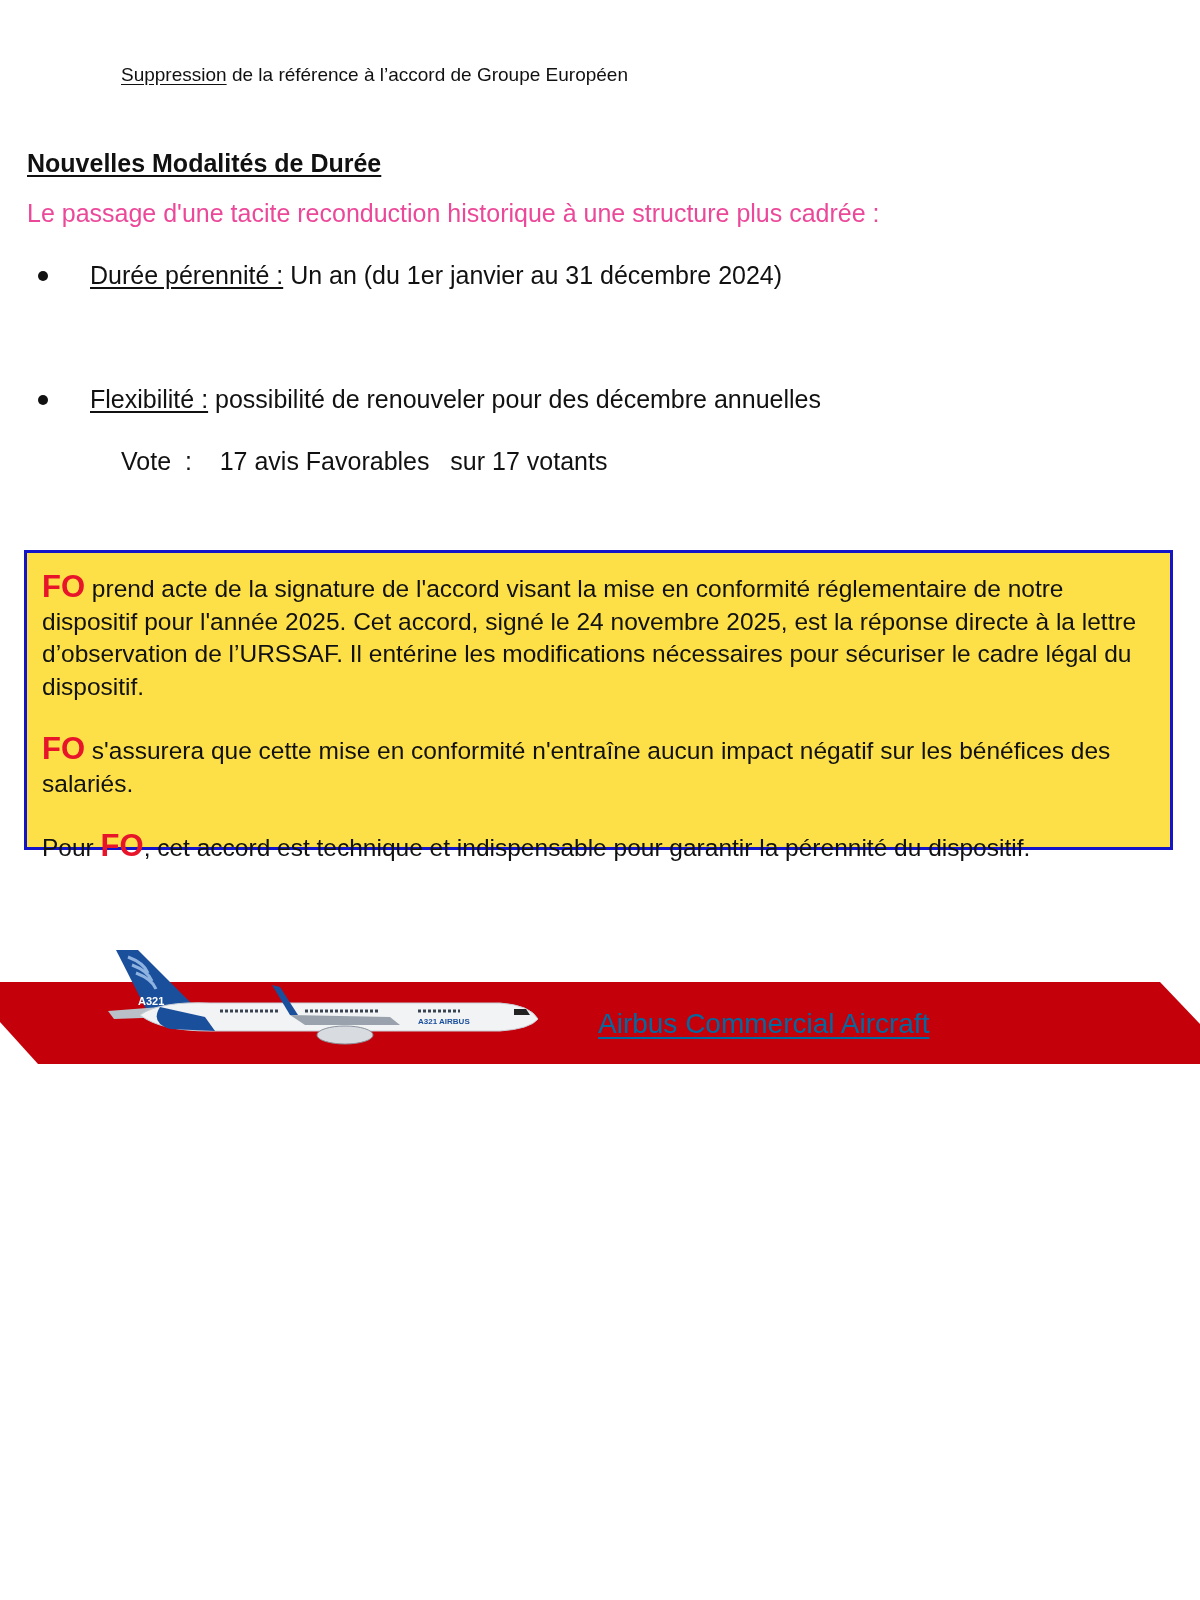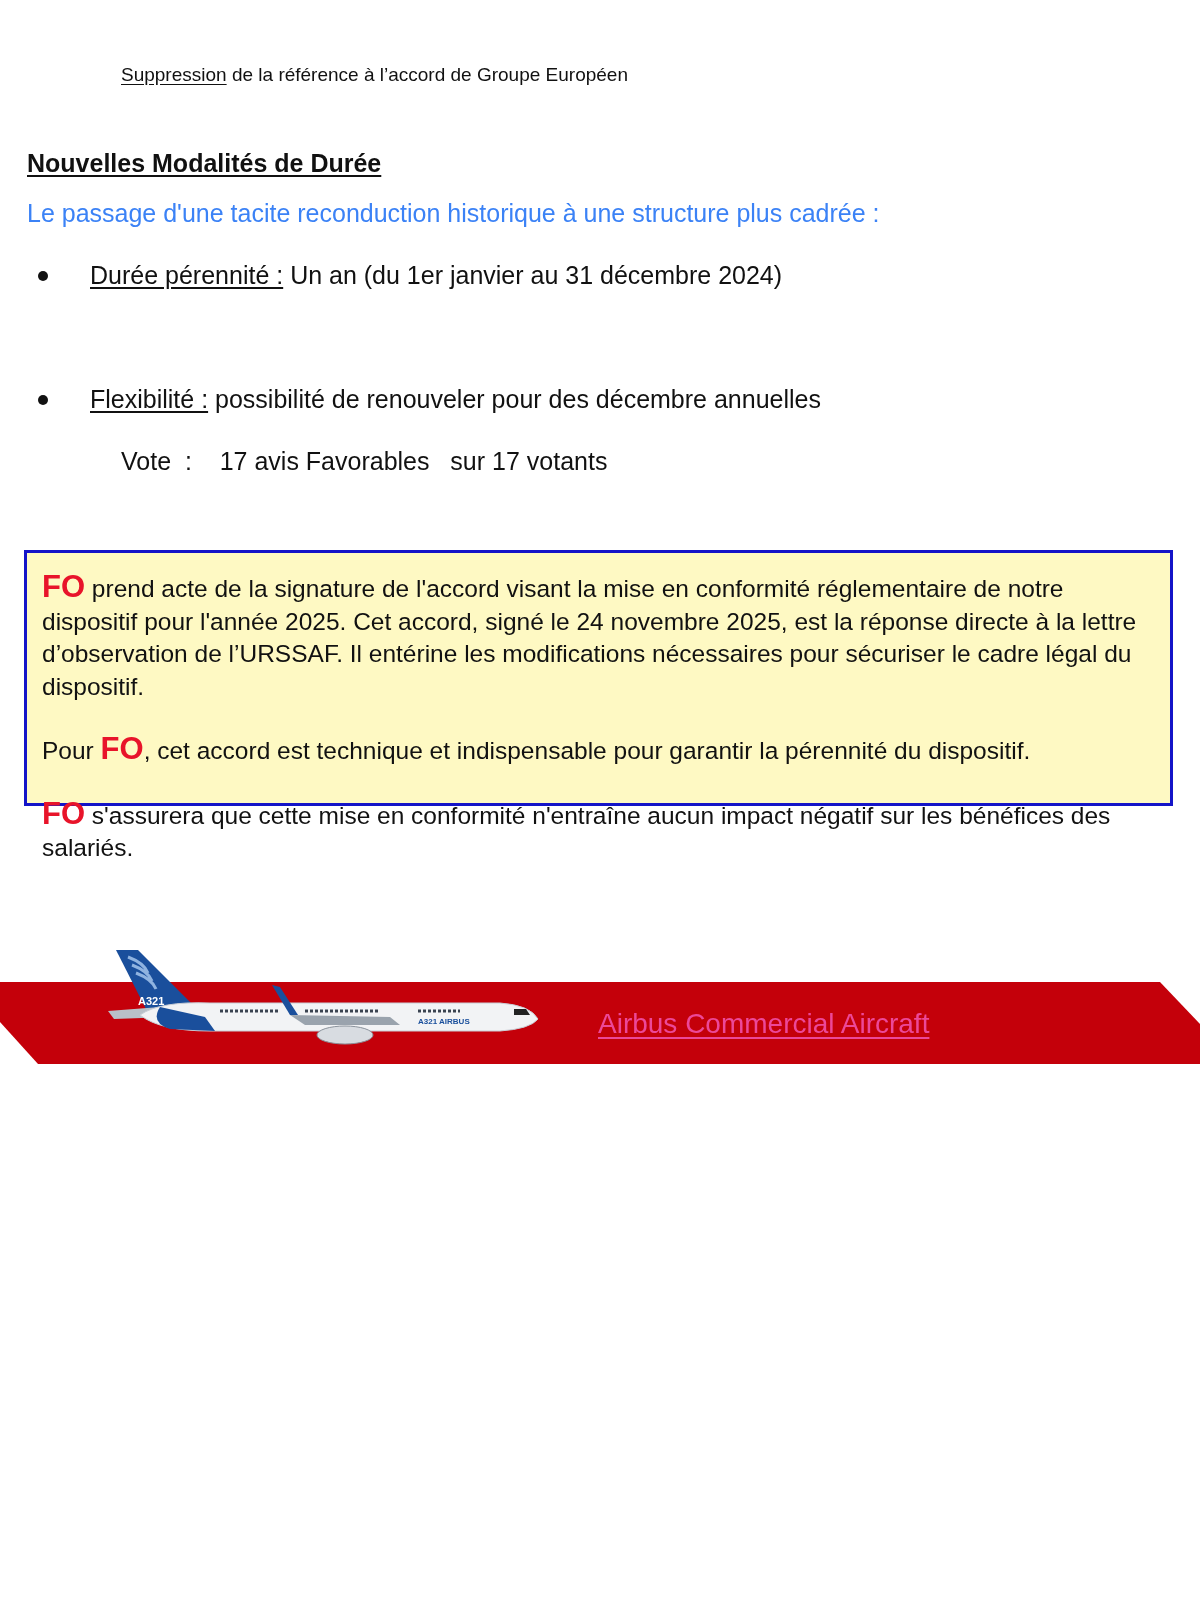--- a/index.html
+++ b/index.html
@@ -13,21 +13,21 @@
       position: relative;
       overflow: hidden;
       font-family: "Liberation Sans", sans-serif;
       color: #111111;
     }
     .abs { position: absolute; white-space: nowrap; }
     .u { text-decoration: underline; text-underline-offset: 3px; }
 
     .line-suppression { left: 121px; top: 64px; font-size: 19px; }
     .heading { left: 27px; top: 149px; font-size: 25px; font-weight: bold; }
-    .intro { left: 27px; top: 199px; font-size: 25px; color: #3b82f6; text-align: center; }
+    .intro { left: 27px; top: 199px; font-size: 25px; color: #ec4899; text-align: center; }
 
     .bullet { font-size: 25px; }
     .bullet .dot {
       position: absolute;
       left: -52px;
       top: 10px;
       width: 10px;
       height: 10px;
       border-radius: 50%;
       background: #111;
@@ -36,23 +36,23 @@
     .bullet-2 { left: 90px; top: 385px; }
 
     .vote { left: 121px; top: 447px; font-size: 25px; }
     .vote span { white-space: pre; }
 
     .fo-box {
       position: absolute;
       left: 24px;
       top: 550px;
       width: 1149px;
-      height: 256px;
+      height: 300px;
       box-sizing: border-box;
-      background: #fef9c3;
+      background: #fde047;
       border: 3px solid #1414c8;
       padding: 18px 15px 0 15px;
       font-size: 24.5px;
       line-height: 32.5px;
       color: #111;
     }
     .fo-box p { margin: 0 0 30px 0; }
     .fo {
       color: #e8142a;
       font-weight: bold;
@@ -72,21 +72,21 @@
       left: 100px;
       top: 945px;
       width: 450px;
       height: 115px;
     }
     .banner-link {
       position: absolute;
       left: 598px;
       top: 1008px;
       font-size: 28px;
-      color: #ec4899;
+      color: #0369a1;
       text-decoration: underline;
       text-underline-offset: 4px;
       white-space: nowrap;
     }
   </style>
 </head>
 <body>
 
 <div class="abs line-suppression">
   <span class="u">Suppression</span><span> de la référence à l’accord de Groupe Européen</span>
@@ -108,24 +108,24 @@
 
 <div class="abs vote">
   <span>Vote  :</span><span>    </span><span>17 avis Favorables</span><span>   </span><span>sur 17 votants</span>
 </div>
 
 <div class="fo-box">
   <p>
     <span class="fo">FO</span><span> prend acte de la signature de l'accord visant la mise en conformité réglementaire de notre dispositif pour l'année 2025. Cet accord, signé le 24 novembre 2025, est la réponse directe à la lettre d’observation de l’URSSAF. Il entérine les modifications nécessaires pour sécuriser le cadre légal du dispositif.</span>
   </p>
   <p>
-    <span>Pour </span><span class="fo">FO</span><span>, cet accord est technique et indispensable pour garantir la pérennité du dispositif.</span>
+    <span class="fo">FO</span><span> s'assurera que cette mise en conformité n'entraîne aucun impact négatif sur les bénéfices des salariés.</span>
   </p>
   <p>
-    <span class="fo">FO</span><span> s'assurera que cette mise en conformité n'entraîne aucun impact négatif sur les bénéfices des salariés.</span>
+    <span>Pour </span><span class="fo">FO</span><span>, cet accord est technique et indispensable pour garantir la pérennité du dispositif.</span>
   </p>
 </div>
 
 <div class="banner">
   <svg width="1200" height="82" viewBox="0 0 1200 82">
     <polygon points="0,0 1160,0 1200,42 1200,82 38,82 0,40" fill="#c4000a"></polygon>
   </svg>
 </div>
 
 <svg class="plane" viewBox="0 0 450 115">

